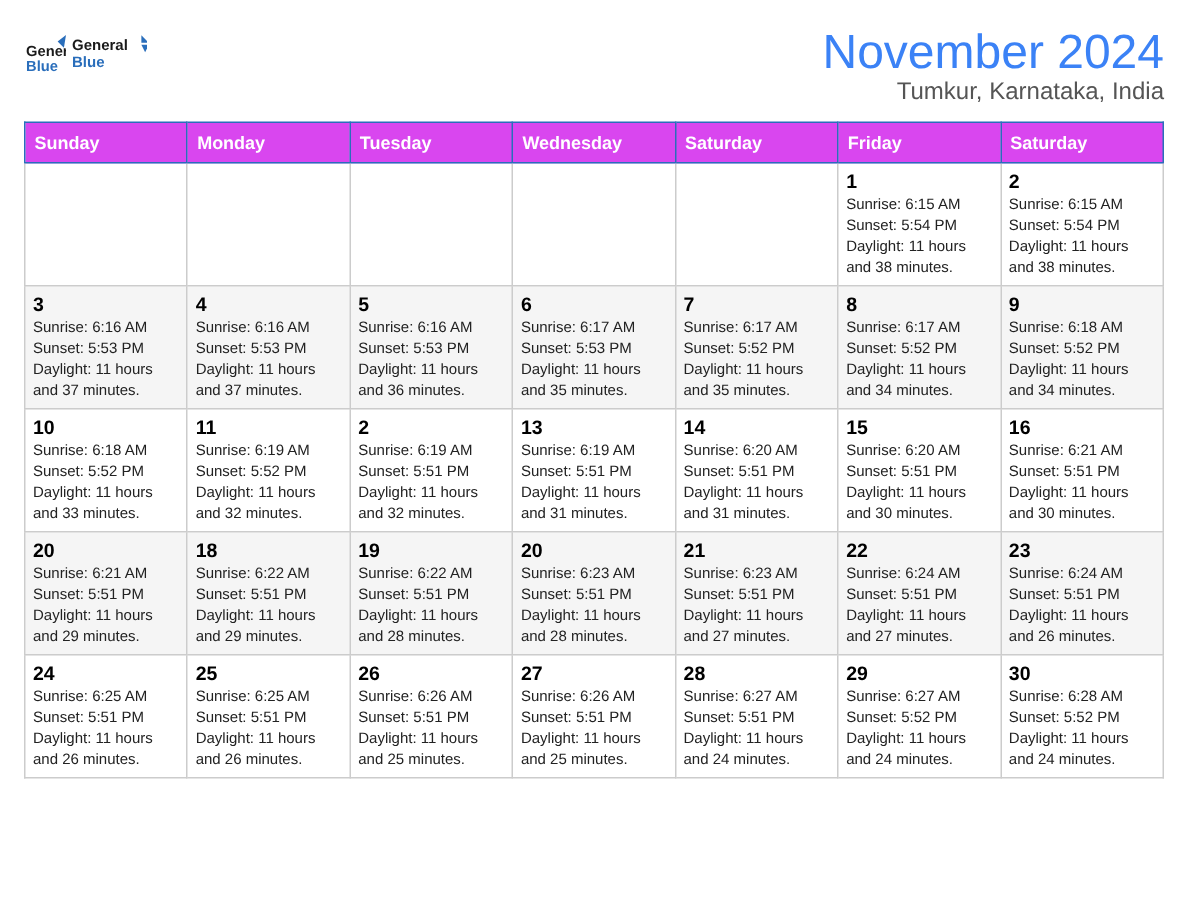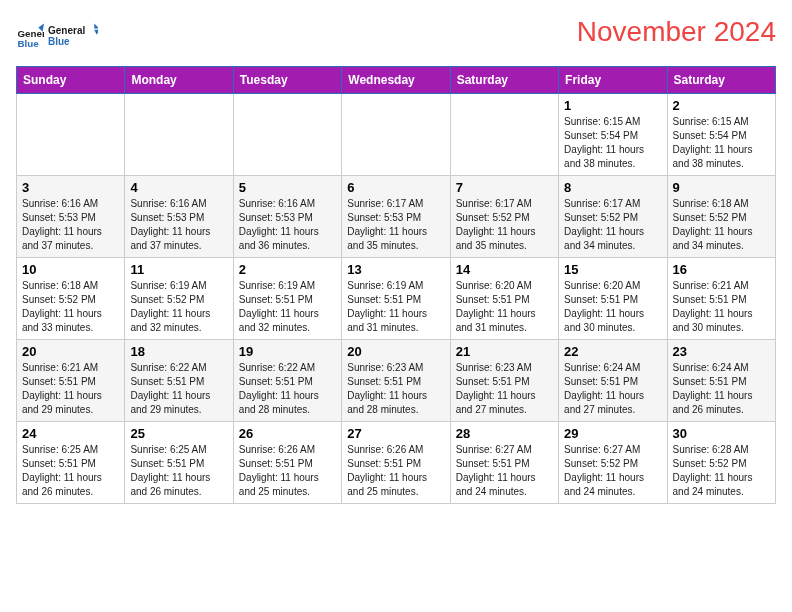--- a/index.html
+++ b/index.html
@@ -22,23 +22,23 @@
       gap: 4px;
     }
     .logo-icon {
       width: 28px;
       height: 28px;
     }
     .title-area {
       text-align: right;
     }
     .month-title {
-      font-size: 28px;
+      font-size: 32px;
       font-weight: normal;
-      color: #ef4444;
+      color: #3b82f6;
     }
     .location {
       font-size: 16px;
       color: #555;
     }
     table {
       width: 100%;
       border-collapse: collapse;
       font-size: 11px;
     }
@@ -69,21 +69,21 @@
       font-size: 10px;
       color: #222;
       line-height: 1.4;
     }
     tr:nth-child(even) td {
       background: #f5f5f5;
     }
     tr:nth-child(odd) td {
       background: #ffffff;
     }
-    thead tr th { background: #a21caf; }
+    thead tr th { background: #d946ef; }
     .empty { background: #fff !important; }
   </style>
 </head>
 <body>
 
 <div class="header-area">
   <div class="logo">
     <svg class="logo-icon" viewBox="0 0 40 40">
       <text x="2" y="22" font-size="14" font-weight="bold" fill="#1a1a1a">General</text>
       <text x="2" y="36" font-size="14" font-weight="bold" fill="#2a6ebb">Blue</text>
@@ -95,20 +95,21 @@
           <text x="0" y="18" font-family="Arial" font-size="16" font-weight="bold" fill="#1a1a1a">General</text>
           <text x="0" y="36" font-family="Arial" font-size="16" font-weight="bold" fill="#2a6ebb">Blue</text>
           <polygon points="74,2 82,10 74,10" fill="#2a6ebb"></polygon>
           <polygon points="74,12 82,12 78,20" fill="#2a6ebb"></polygon>
         </svg>
       </div>
     </div>
   </div>
   <div class="title-area">
     <div class="month-title">November 2024</div>
+    <div class="location">Tumkur, Karnataka, India</div>
   </div>
 </div>
 
 <table>
   <thead>
     <tr id="header-row">
     <th>Sunday</th>
         <th>Monday</th>
         <th>Tuesday</th>
         <th>Wednesday</th>

